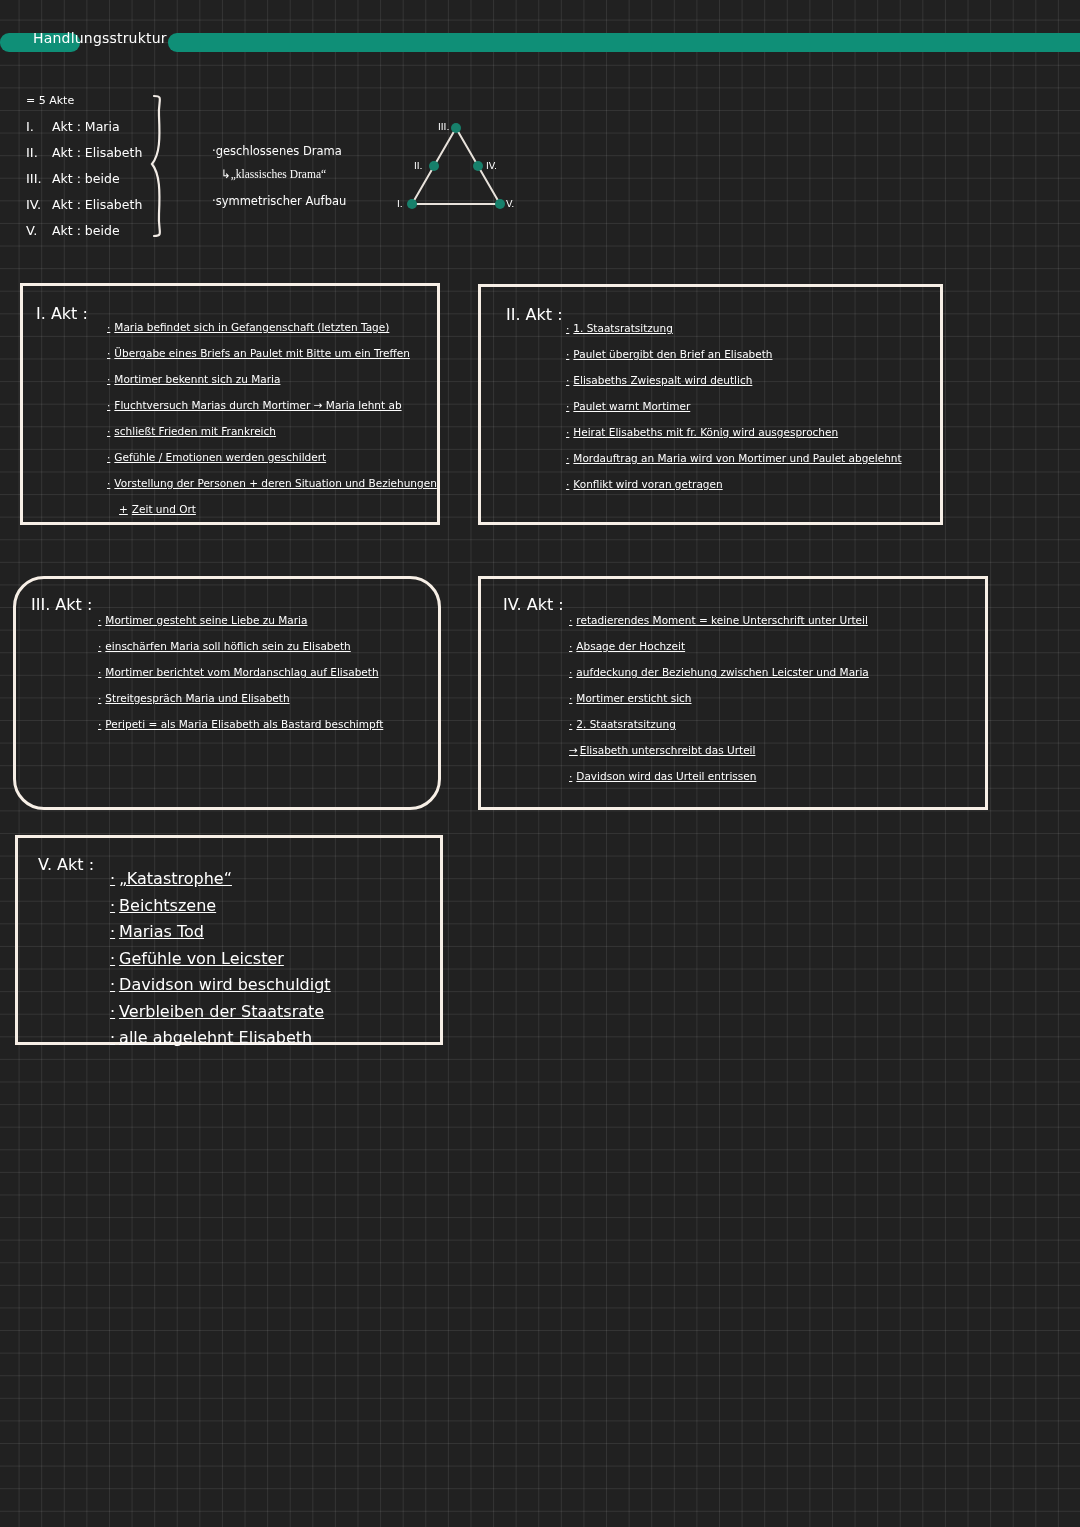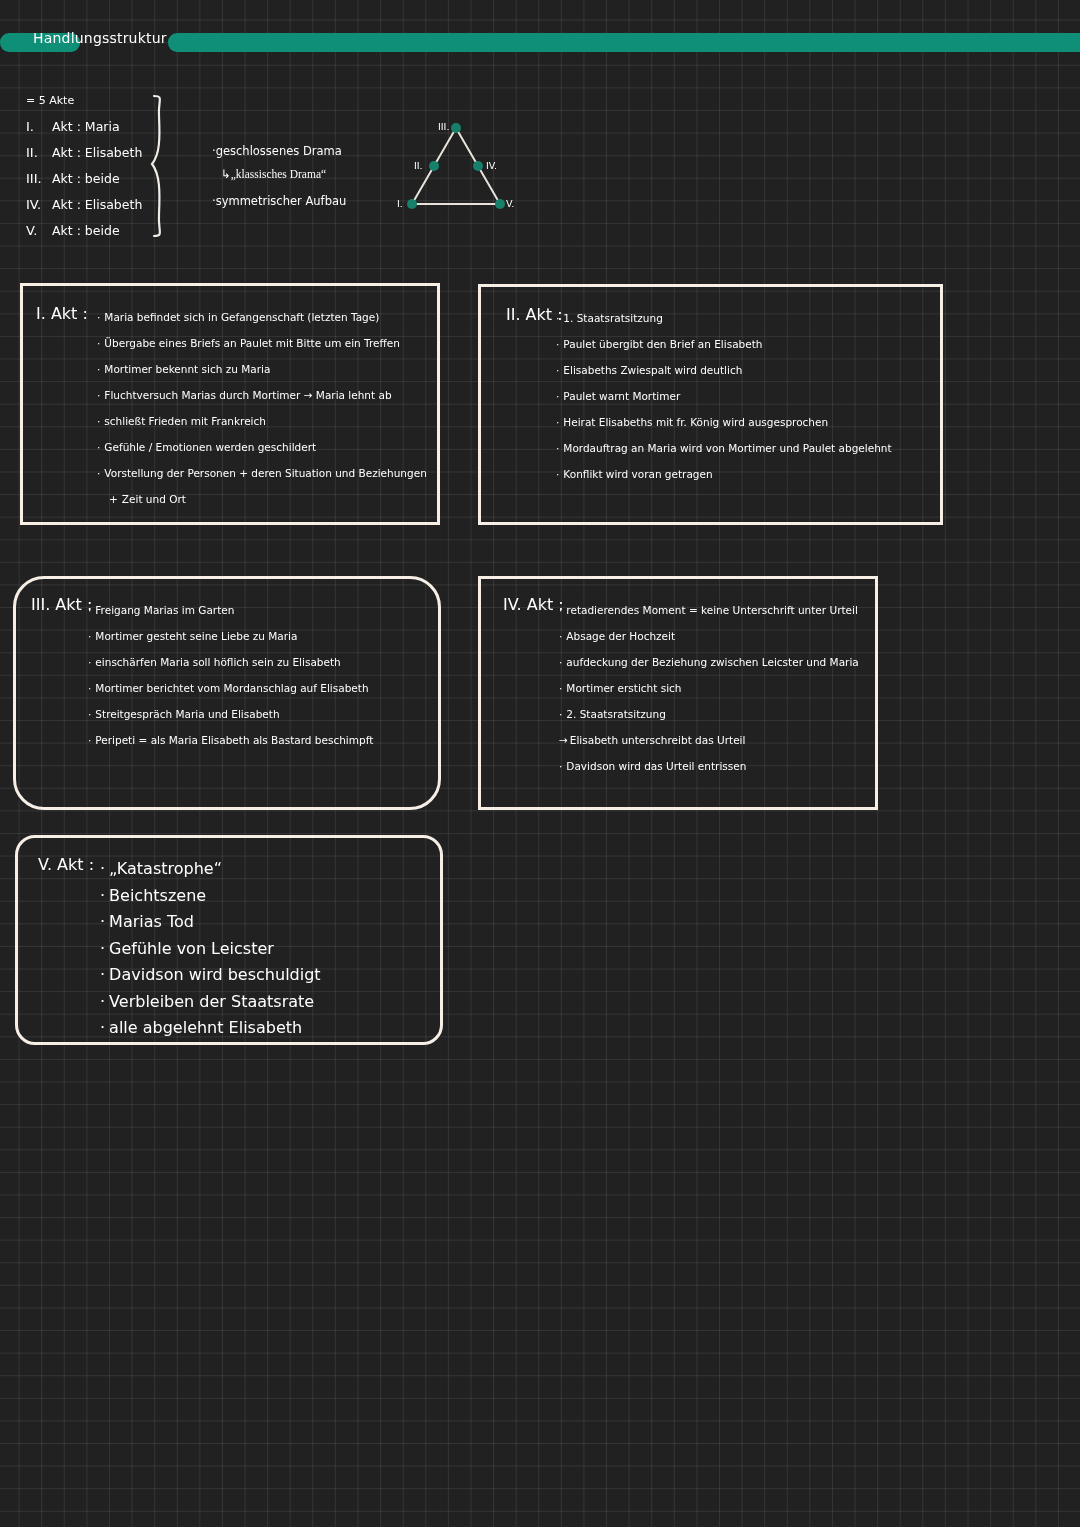--- a/index.html
+++ b/index.html
@@ -125,23 +125,24 @@
     padding: 18px 14px 14px 14px;
   }
   .act-box .akt-label {
     position: absolute;
     font-size: 16px;
     white-space: nowrap;
     color: #ffffff;
     text-align: right;
   }
   .act-box ul {
-    margin: 0;
+    margin: 10px;
     padding: 0;
     list-style: none;
+    text-decoration: underline;
   }
   .act-box li {
     font-size: 10.5px;
     line-height: 26px;
     white-space: nowrap;
     color: #ffffff;
   }
   .act-box li .bul { margin-right: 4px; }
   .act-box li.nobul { padding-left: 12px; }
   .act-box li.arrow .bul { margin-right: 2px; }
@@ -152,25 +153,25 @@
   #box-1 .akt-label { left: 13px; top: 18px; }
 
   #box-2 { left: 478px; top: 284px; width: 465px;  height: 241px; }
   #box-2 .inner { padding-left: 75px; }
   #box-2 .akt-label { left: 25px; top: 18px; }
 
   #box-3 { left: 13px;  top: 576px; width: 428px;  height: 234px; border-radius: 31px; }
   #box-3 .inner { padding-left: 72px; }
   #box-3 .akt-label { left: 15px; top: 16px; }
 
-  #box-4 { left: 478px; top: 576px; width: 400px;  height: 234px; }
+  #box-4 { left: 478px; top: 576px; width: 510px;  height: 234px; }
   #box-4 .inner { padding-left: 78px; }
   #box-4 .akt-label { left: 22px; top: 16px; }
 
-  #box-5 { left: 15px;  top: 835px; width: 428px;  height: 210px; border-radius: 20px; }
+  #box-5 { left: 15px;  top: 835px; width: 428px;  height: 210px; }
   #box-5 .inner { padding-left: 82px; }
   #box-5 .akt-label { left: 20px; top: 17px; }
   #box-5 li { font-size: 16px; line-height: 26.5px; }
 
   
 </style>
 </head>
 <body>
 
 <div class="page">
@@ -254,21 +255,20 @@
           <li><span class="bul">·</span><span>Mordauftrag an Maria wird von Mortimer und Paulet abgelehnt</span></li>
           <li><span class="bul">·</span><span>Konflikt wird voran getragen</span></li>
         </ul>
     </div>
   </div>
 
   <div class="act-box" id="box-3">
     <div class="inner">
       <div class="akt-label">III. Akt :</div>
       <ul>
-          <li><span class="bul">·</span><span>Freigang Marias im Garten</span></li>
           <li><span class="bul">·</span><span>Mortimer gesteht seine Liebe zu Maria</span></li>
           <li><span class="bul">·</span><span>einschärfen Maria soll höflich sein zu Elisabeth</span></li>
           <li><span class="bul">·</span><span>Mortimer berichtet vom Mordanschlag auf Elisabeth</span></li>
           <li><span class="bul">·</span><span>Streitgespräch Maria und Elisabeth</span></li>
           <li><span class="bul">·</span><span>Peripeti = als Maria Elisabeth als Bastard beschimpft</span></li>
         </ul>
     </div>
   </div>
 
   <div class="act-box" id="box-4">

